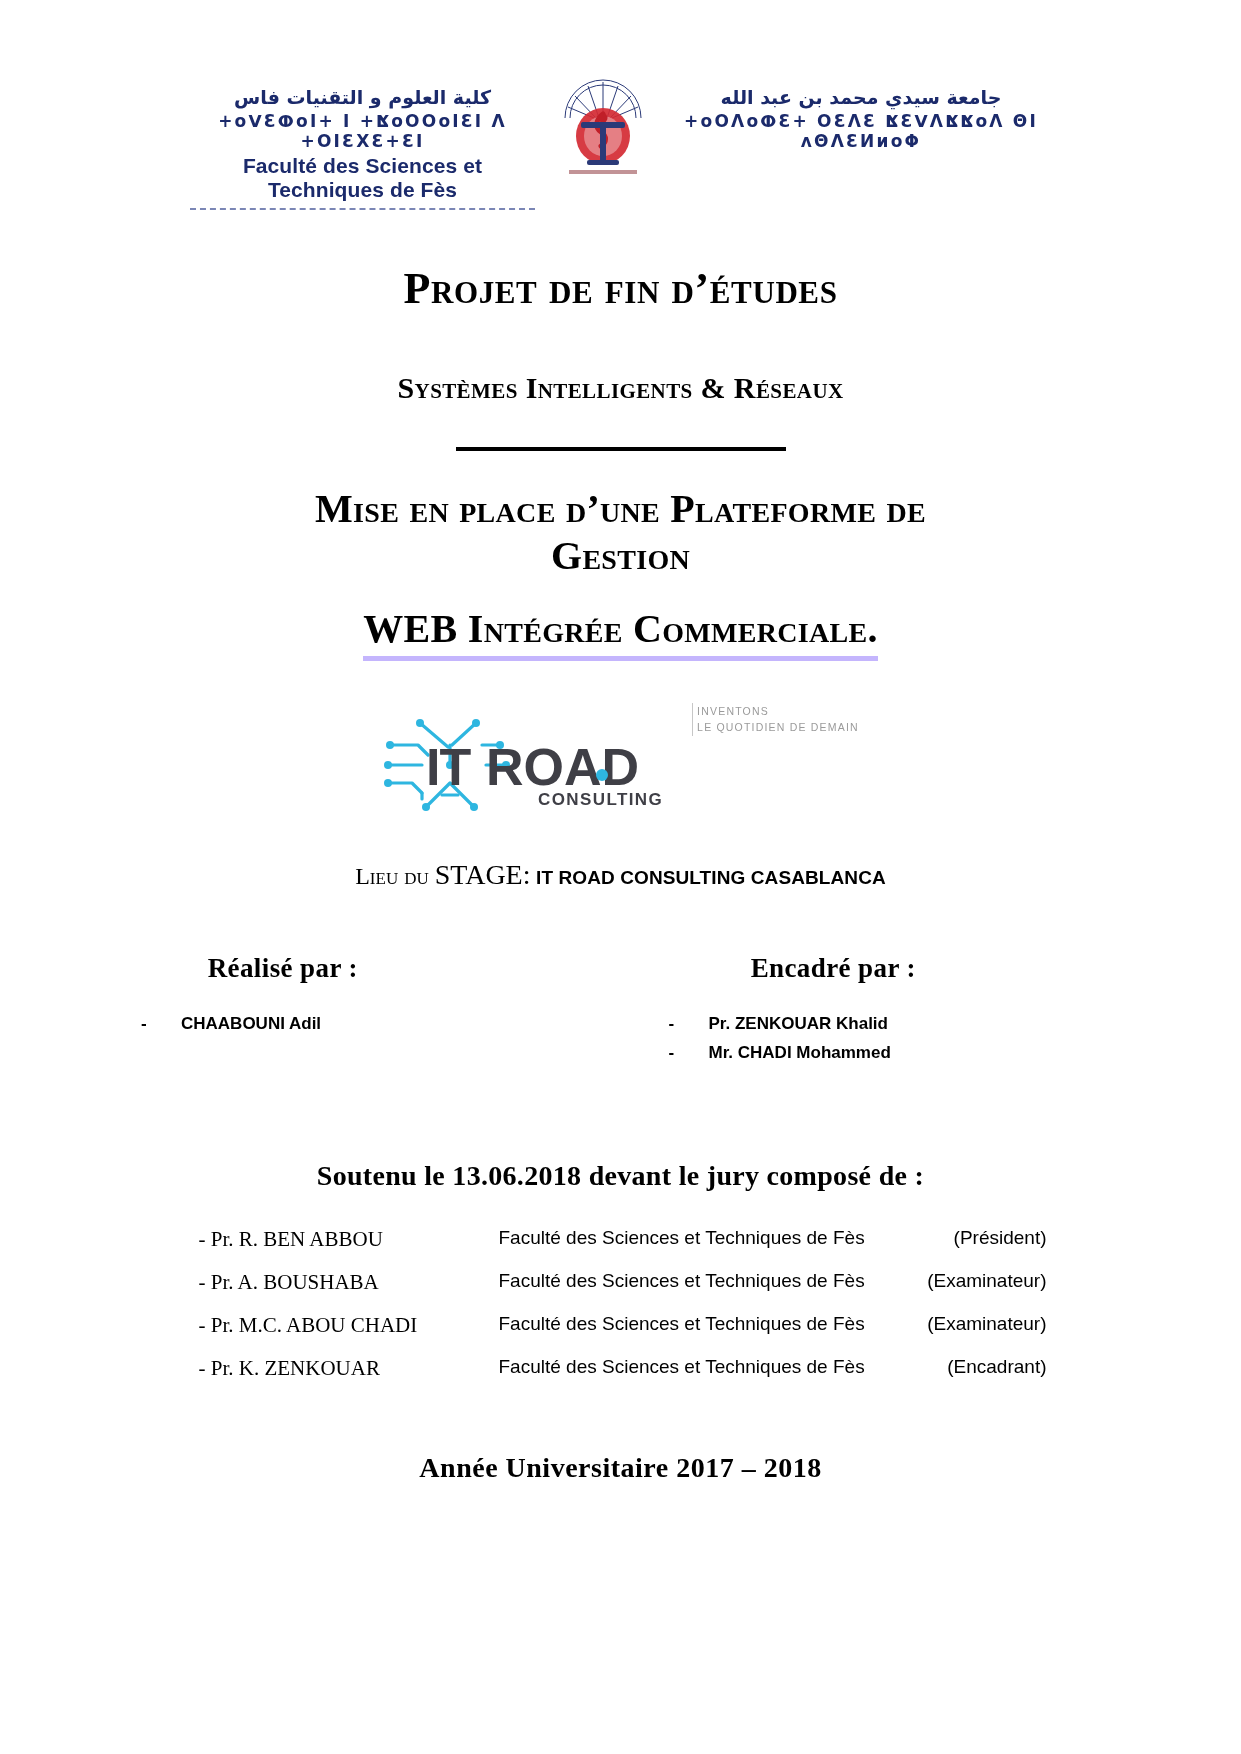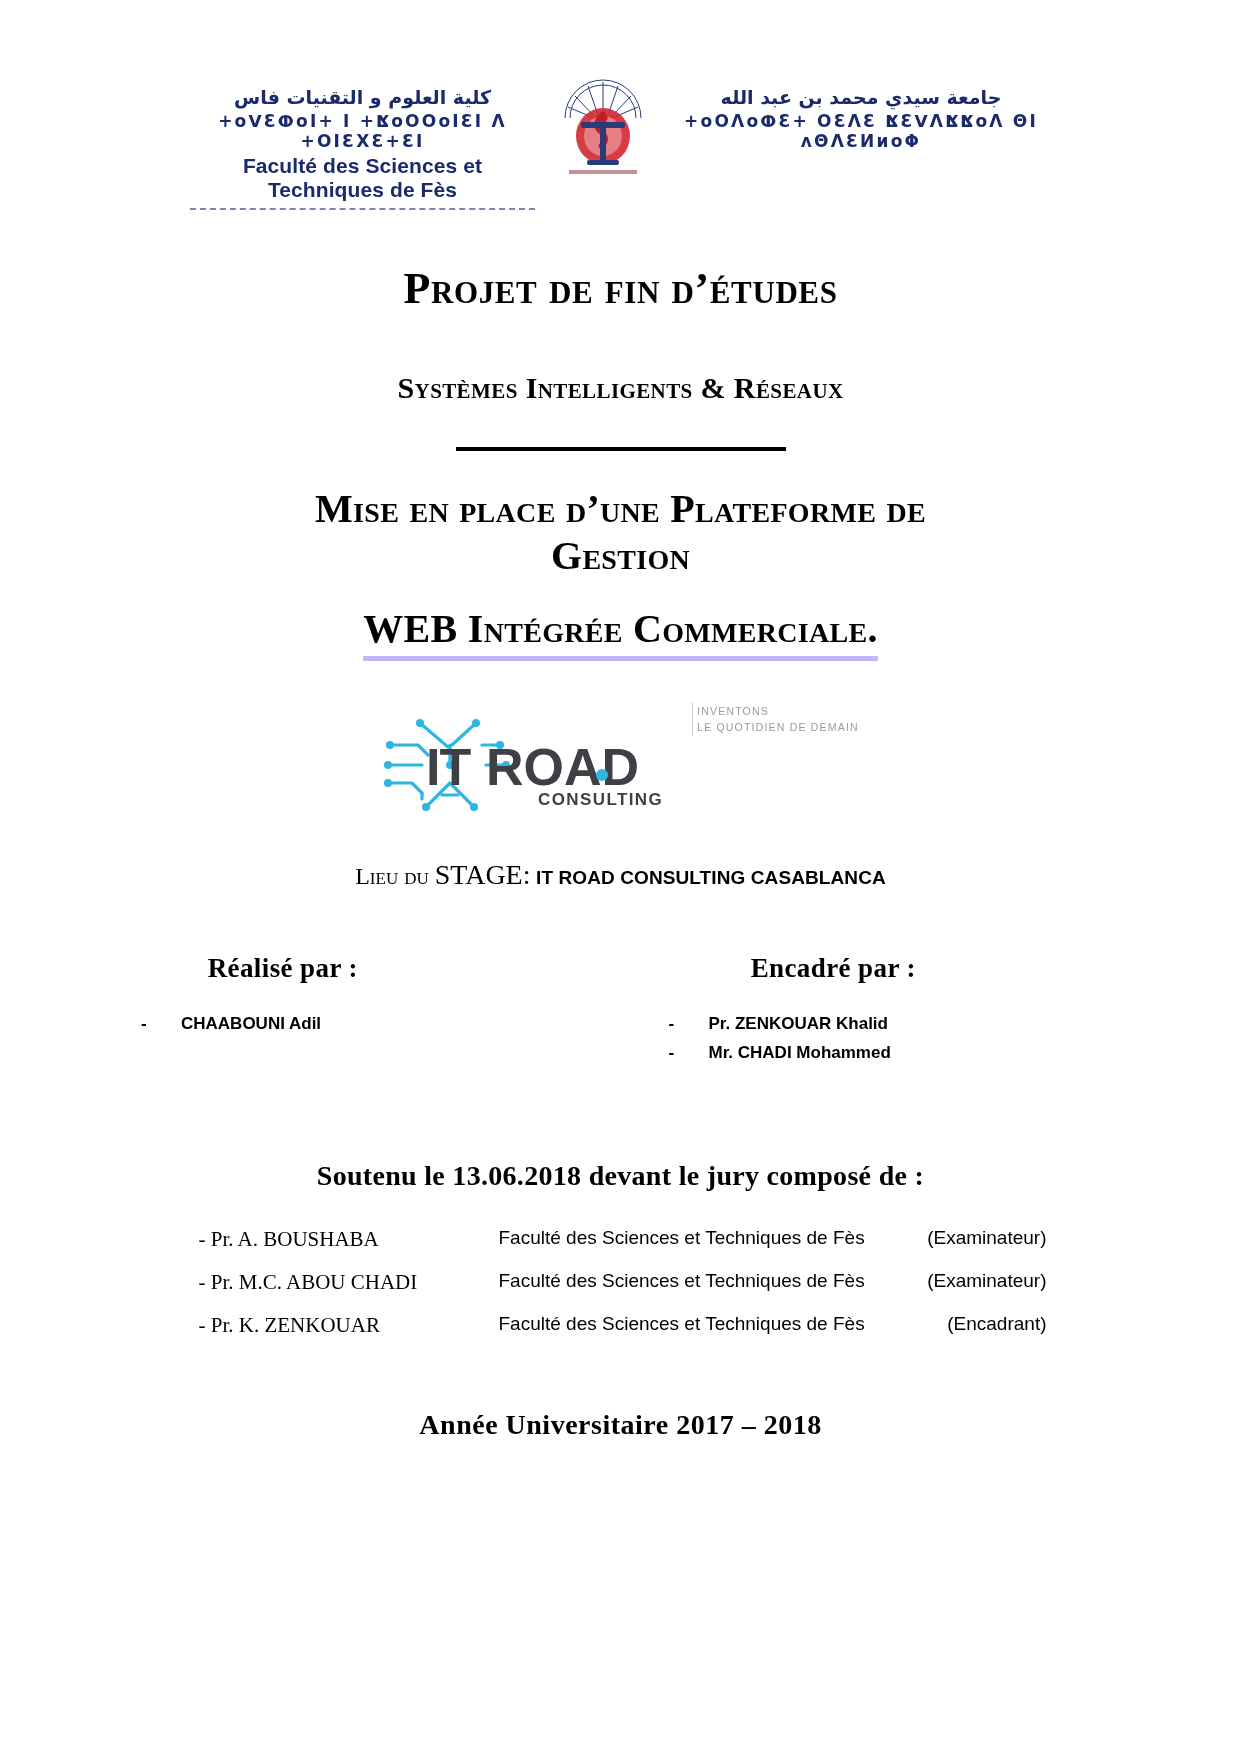--- a/index.html
+++ b/index.html
@@ -397,20 +397,25 @@
         </div>
       </div>
     </div>
 
   </div>
 
   <div class="jury-title">Soutenu le 13.06.2018 devant le jury composé de :</div>
 
   <table class="jury-table">
     <tbody>
+      <tr>
+        <td class="jury-name">- Pr. R. BEN ABBOU</td>
+        <td class="jury-aff">Faculté des Sciences et Techniques de Fès</td>
+        <td class="jury-role">(Président)</td>
+      </tr>
       <tr>
         <td class="jury-name">- Pr. A. BOUSHABA</td>
         <td class="jury-aff">Faculté des Sciences et Techniques de Fès</td>
         <td class="jury-role">(Examinateur)</td>
       </tr>
       <tr>
         <td class="jury-name">- Pr. M.C. ABOU CHADI</td>
         <td class="jury-aff">Faculté des Sciences et Techniques de Fès</td>
         <td class="jury-role">(Examinateur)</td>
       </tr>

